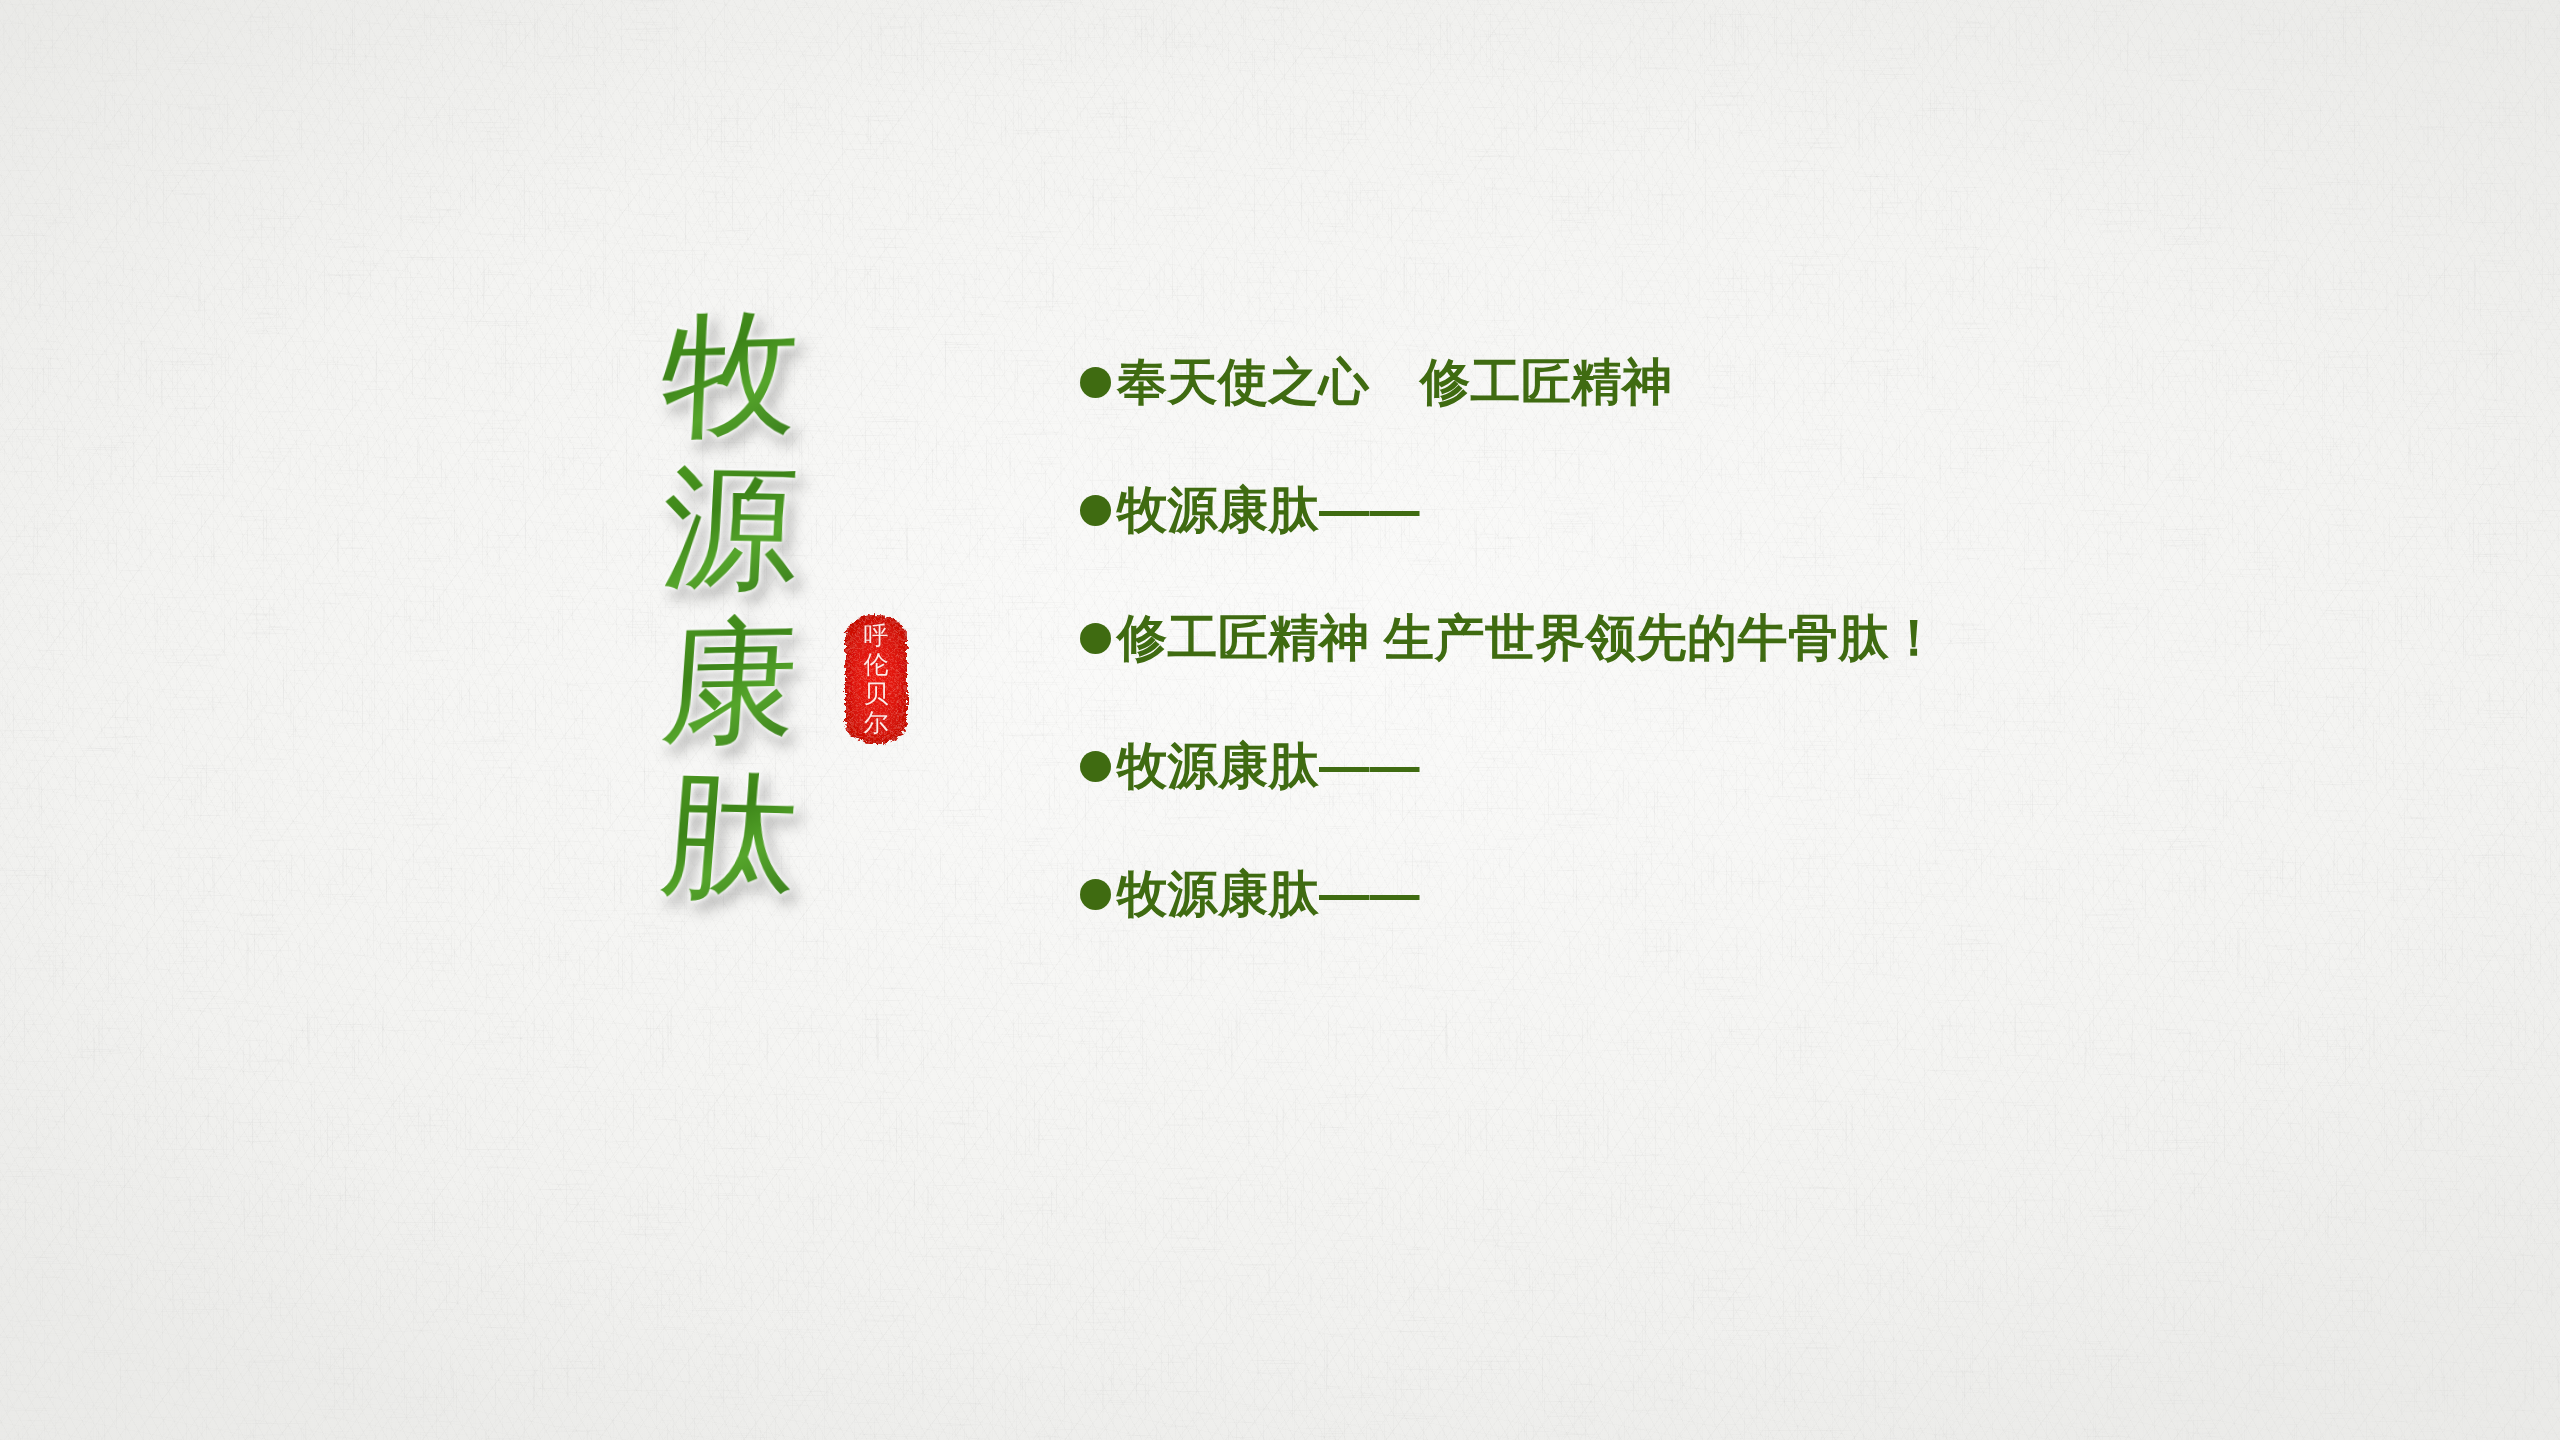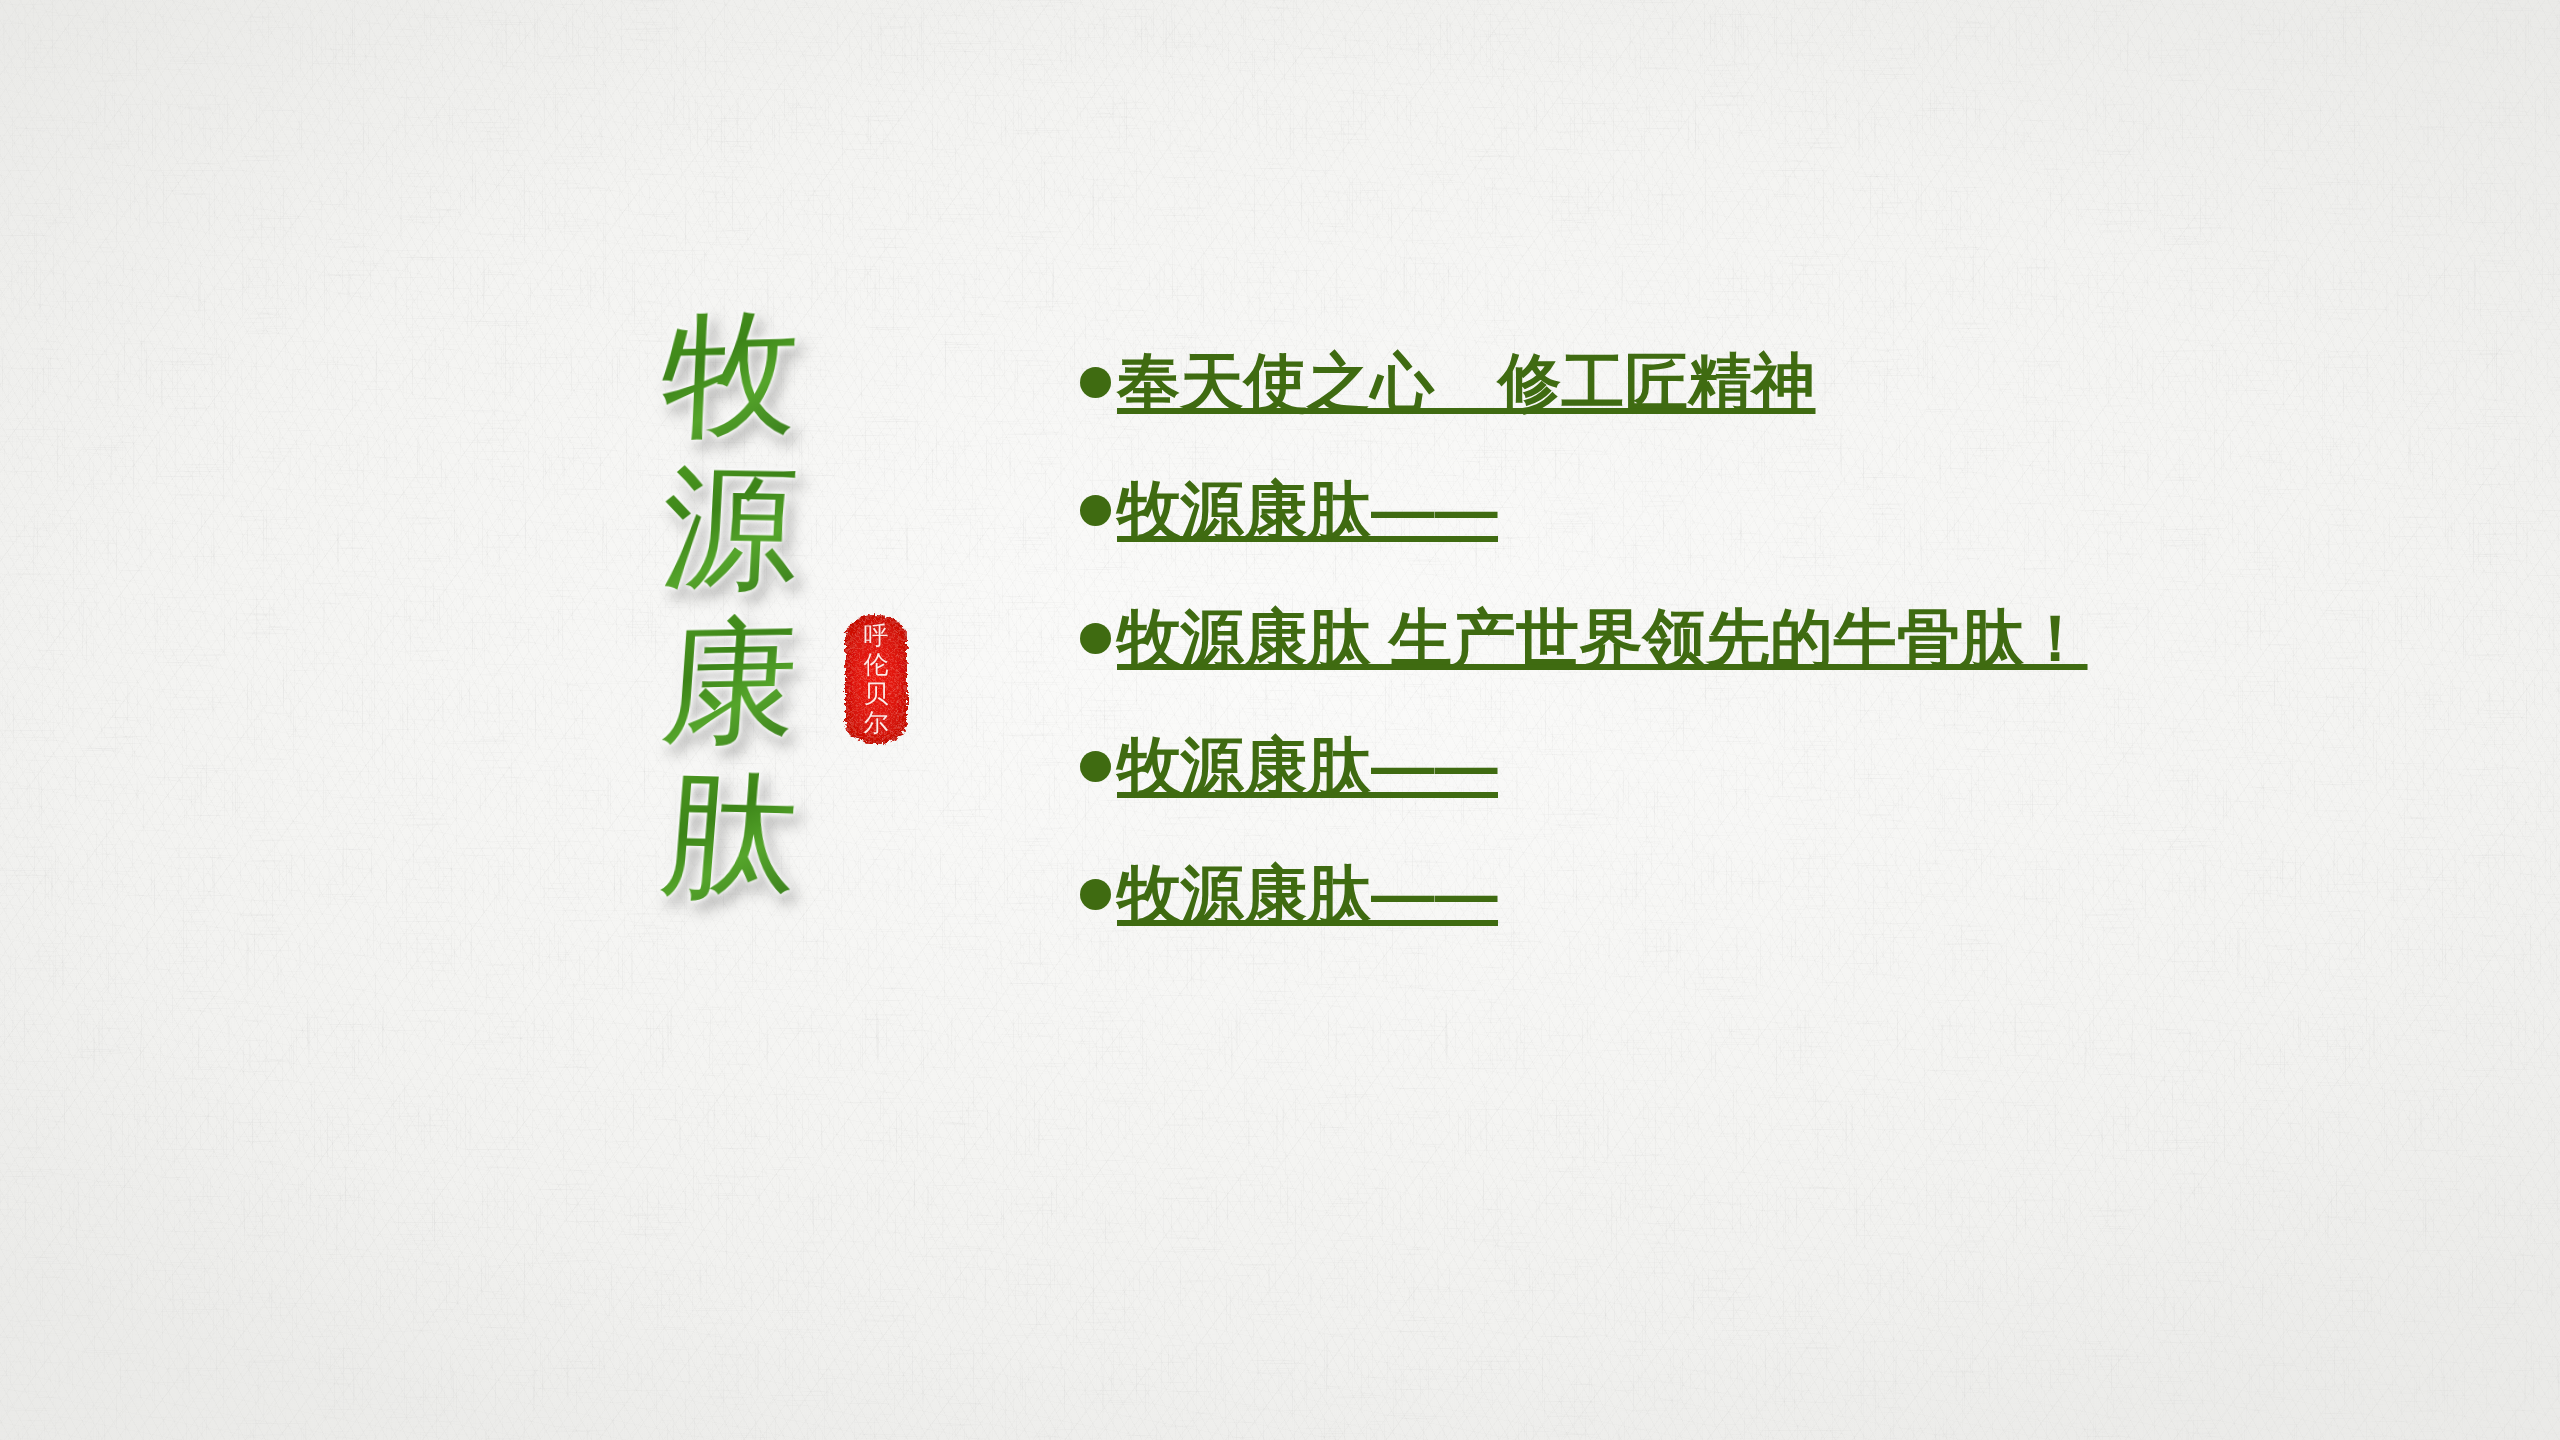--- a/index.html
+++ b/index.html
@@ -149,27 +149,26 @@
   .bullet-dot {
     flex: 0 0 auto;
     width: 31px;
     height: 31px;
     border-radius: 50%;
     background: #3f6b11;
     margin-right: 6px;
   }
   .bullet-label {
     font-family: "Liberation Sans", "DejaVu Sans", sans-serif;
-    font-size: 63px;
+    font-size: 50px;
     line-height: 1;
     font-weight: 700;
     color: #3f6b11;
     white-space: pre;
     letter-spacing: .5px;
-    text-decoration: underline;
   }
 </style>
 </head>
 <body>
 
 <div id="stage">
 
   <div class="paper-base"></div>
 
   <svg class="paper-fibres" viewBox="0 0 2560 1440" preserveAspectRatio="none" aria-hidden="true">
@@ -224,21 +223,21 @@
       <span class="bullet-label">奉天使之心　修工匠精神</span>
     </div>
 
     <div class="bullet-row">
       <span class="bullet-dot"></span>
       <span class="bullet-label">牧源康肽——</span>
     </div>
 
     <div class="bullet-row">
       <span class="bullet-dot"></span>
-      <span class="bullet-label">牧源康肽 生产世界领先的牛骨肽！</span>
+      <span class="bullet-label">修工匠精神 生产世界领先的牛骨肽！</span>
     </div>
 
     <div class="bullet-row">
       <span class="bullet-dot"></span>
       <span class="bullet-label">牧源康肽——</span>
     </div>
 
 
     <div class="bullet-row">
       <span class="bullet-dot"></span>

